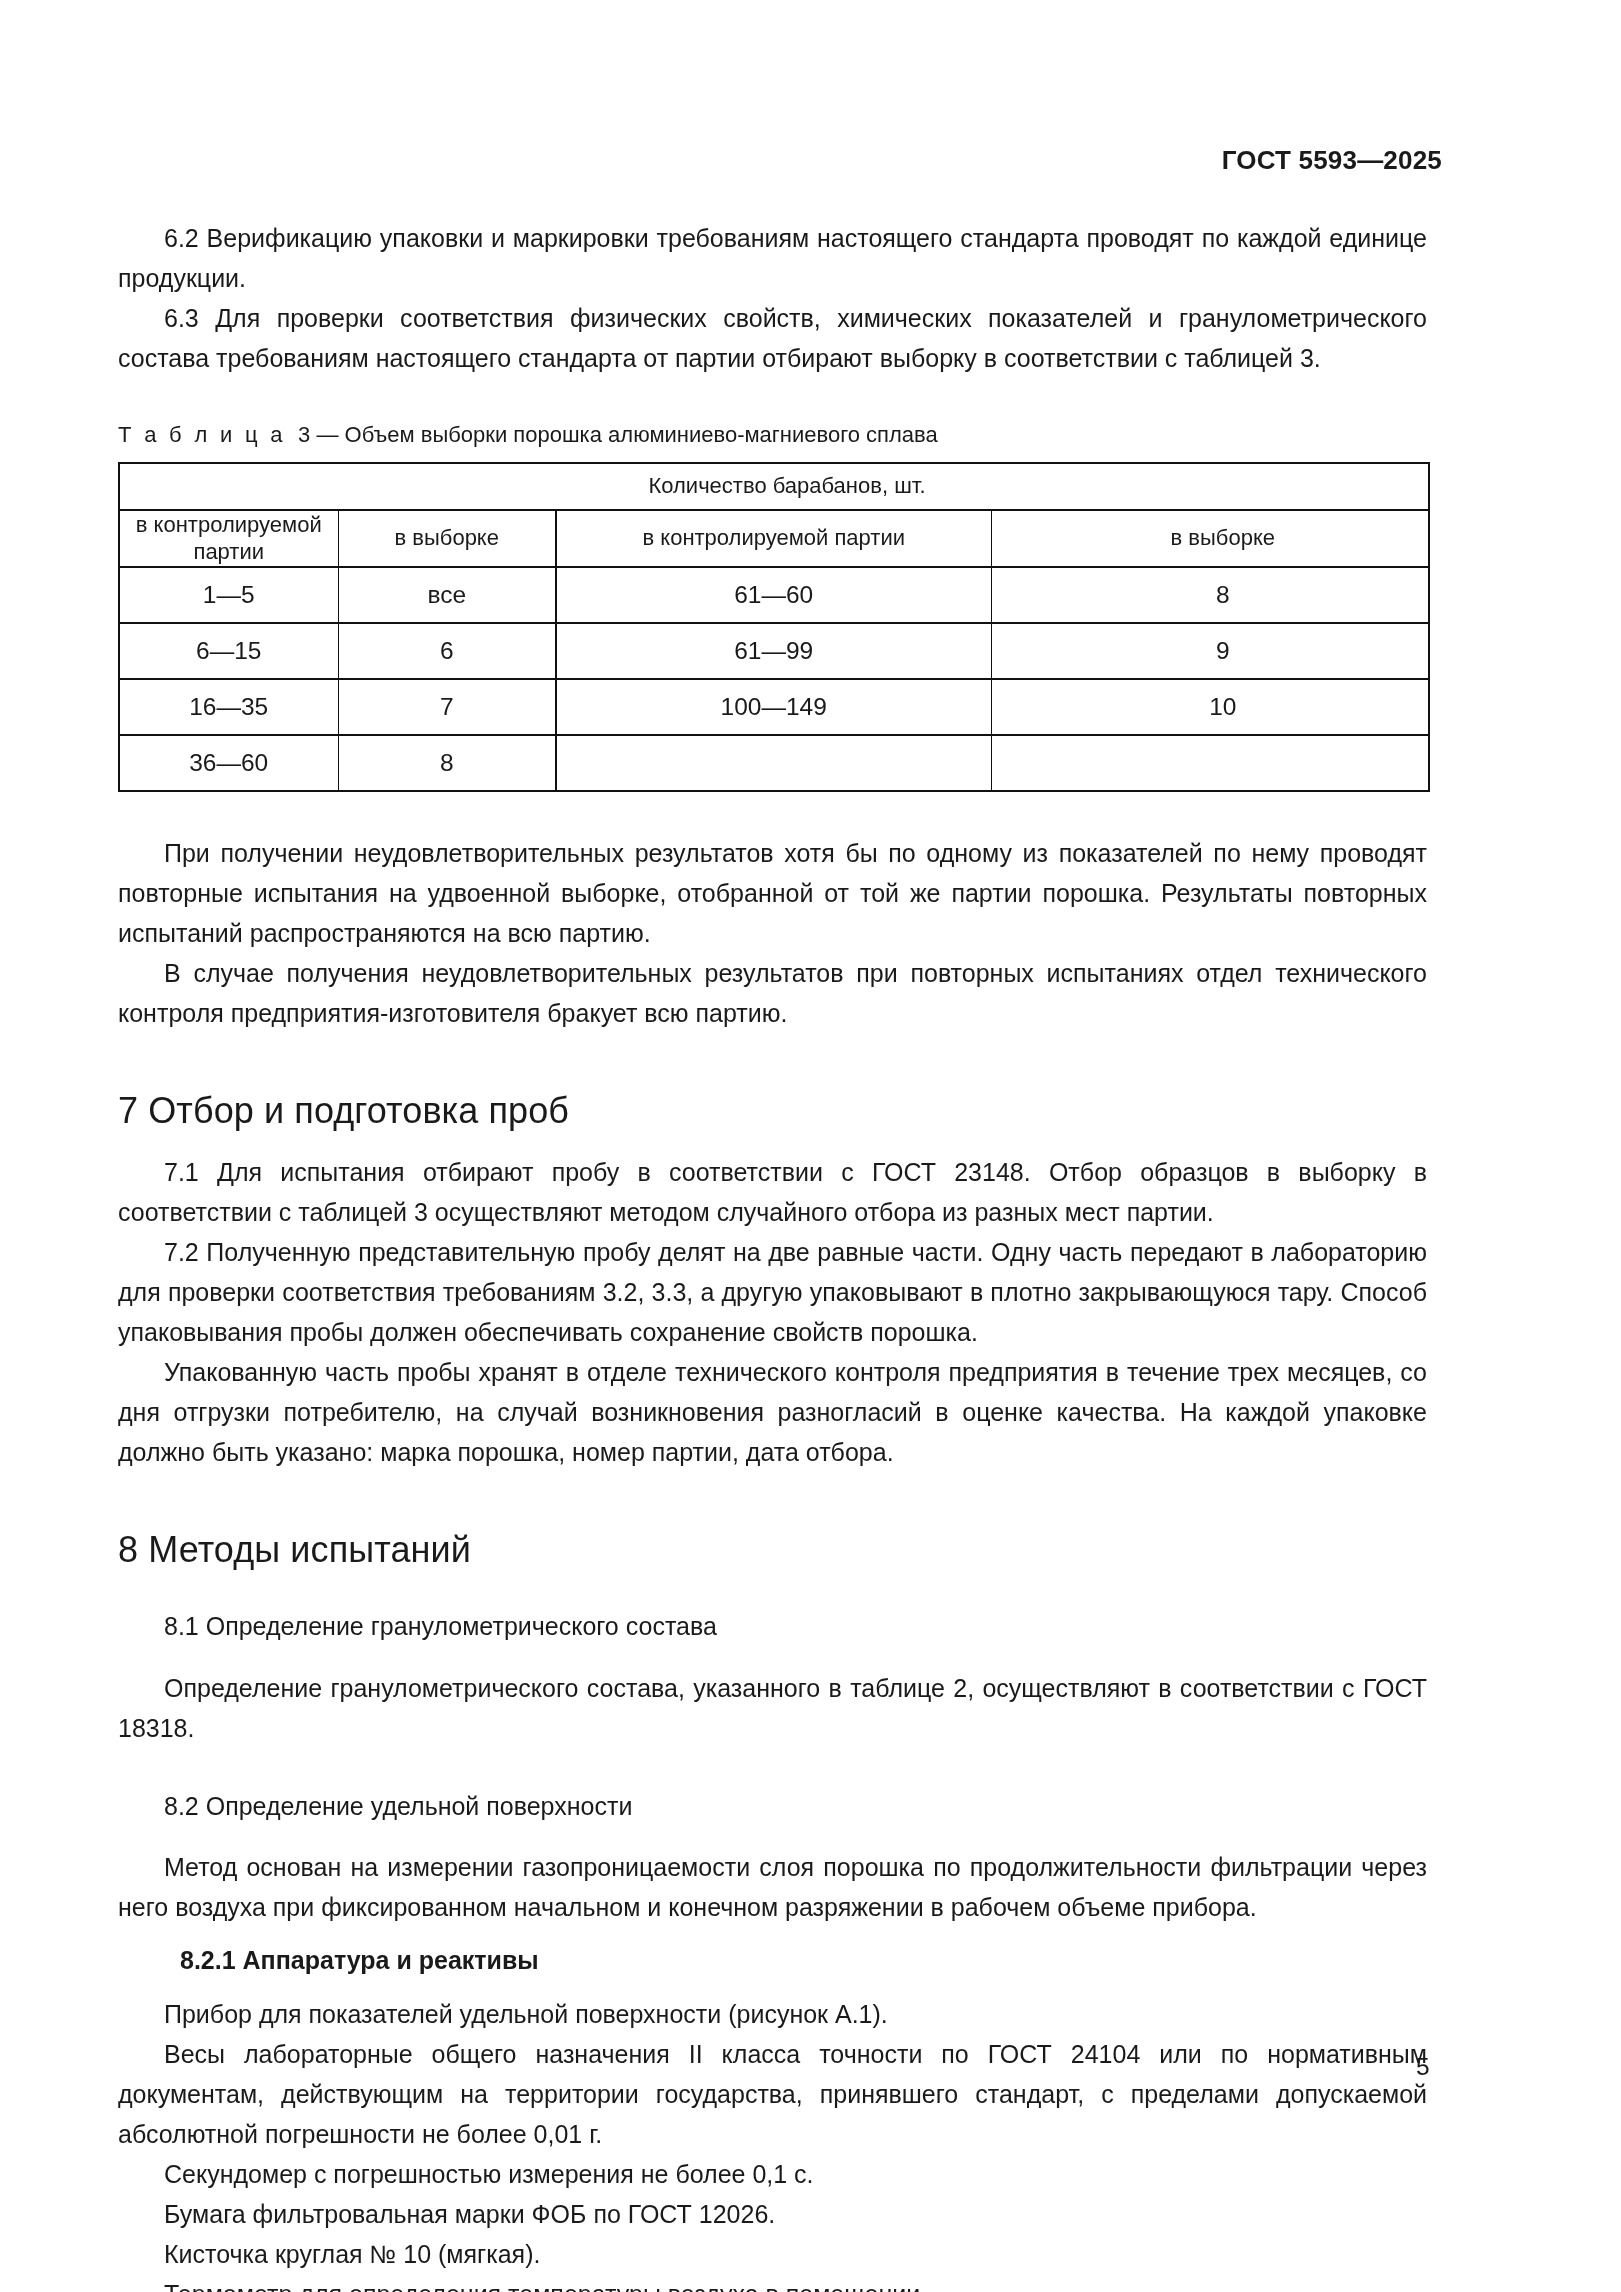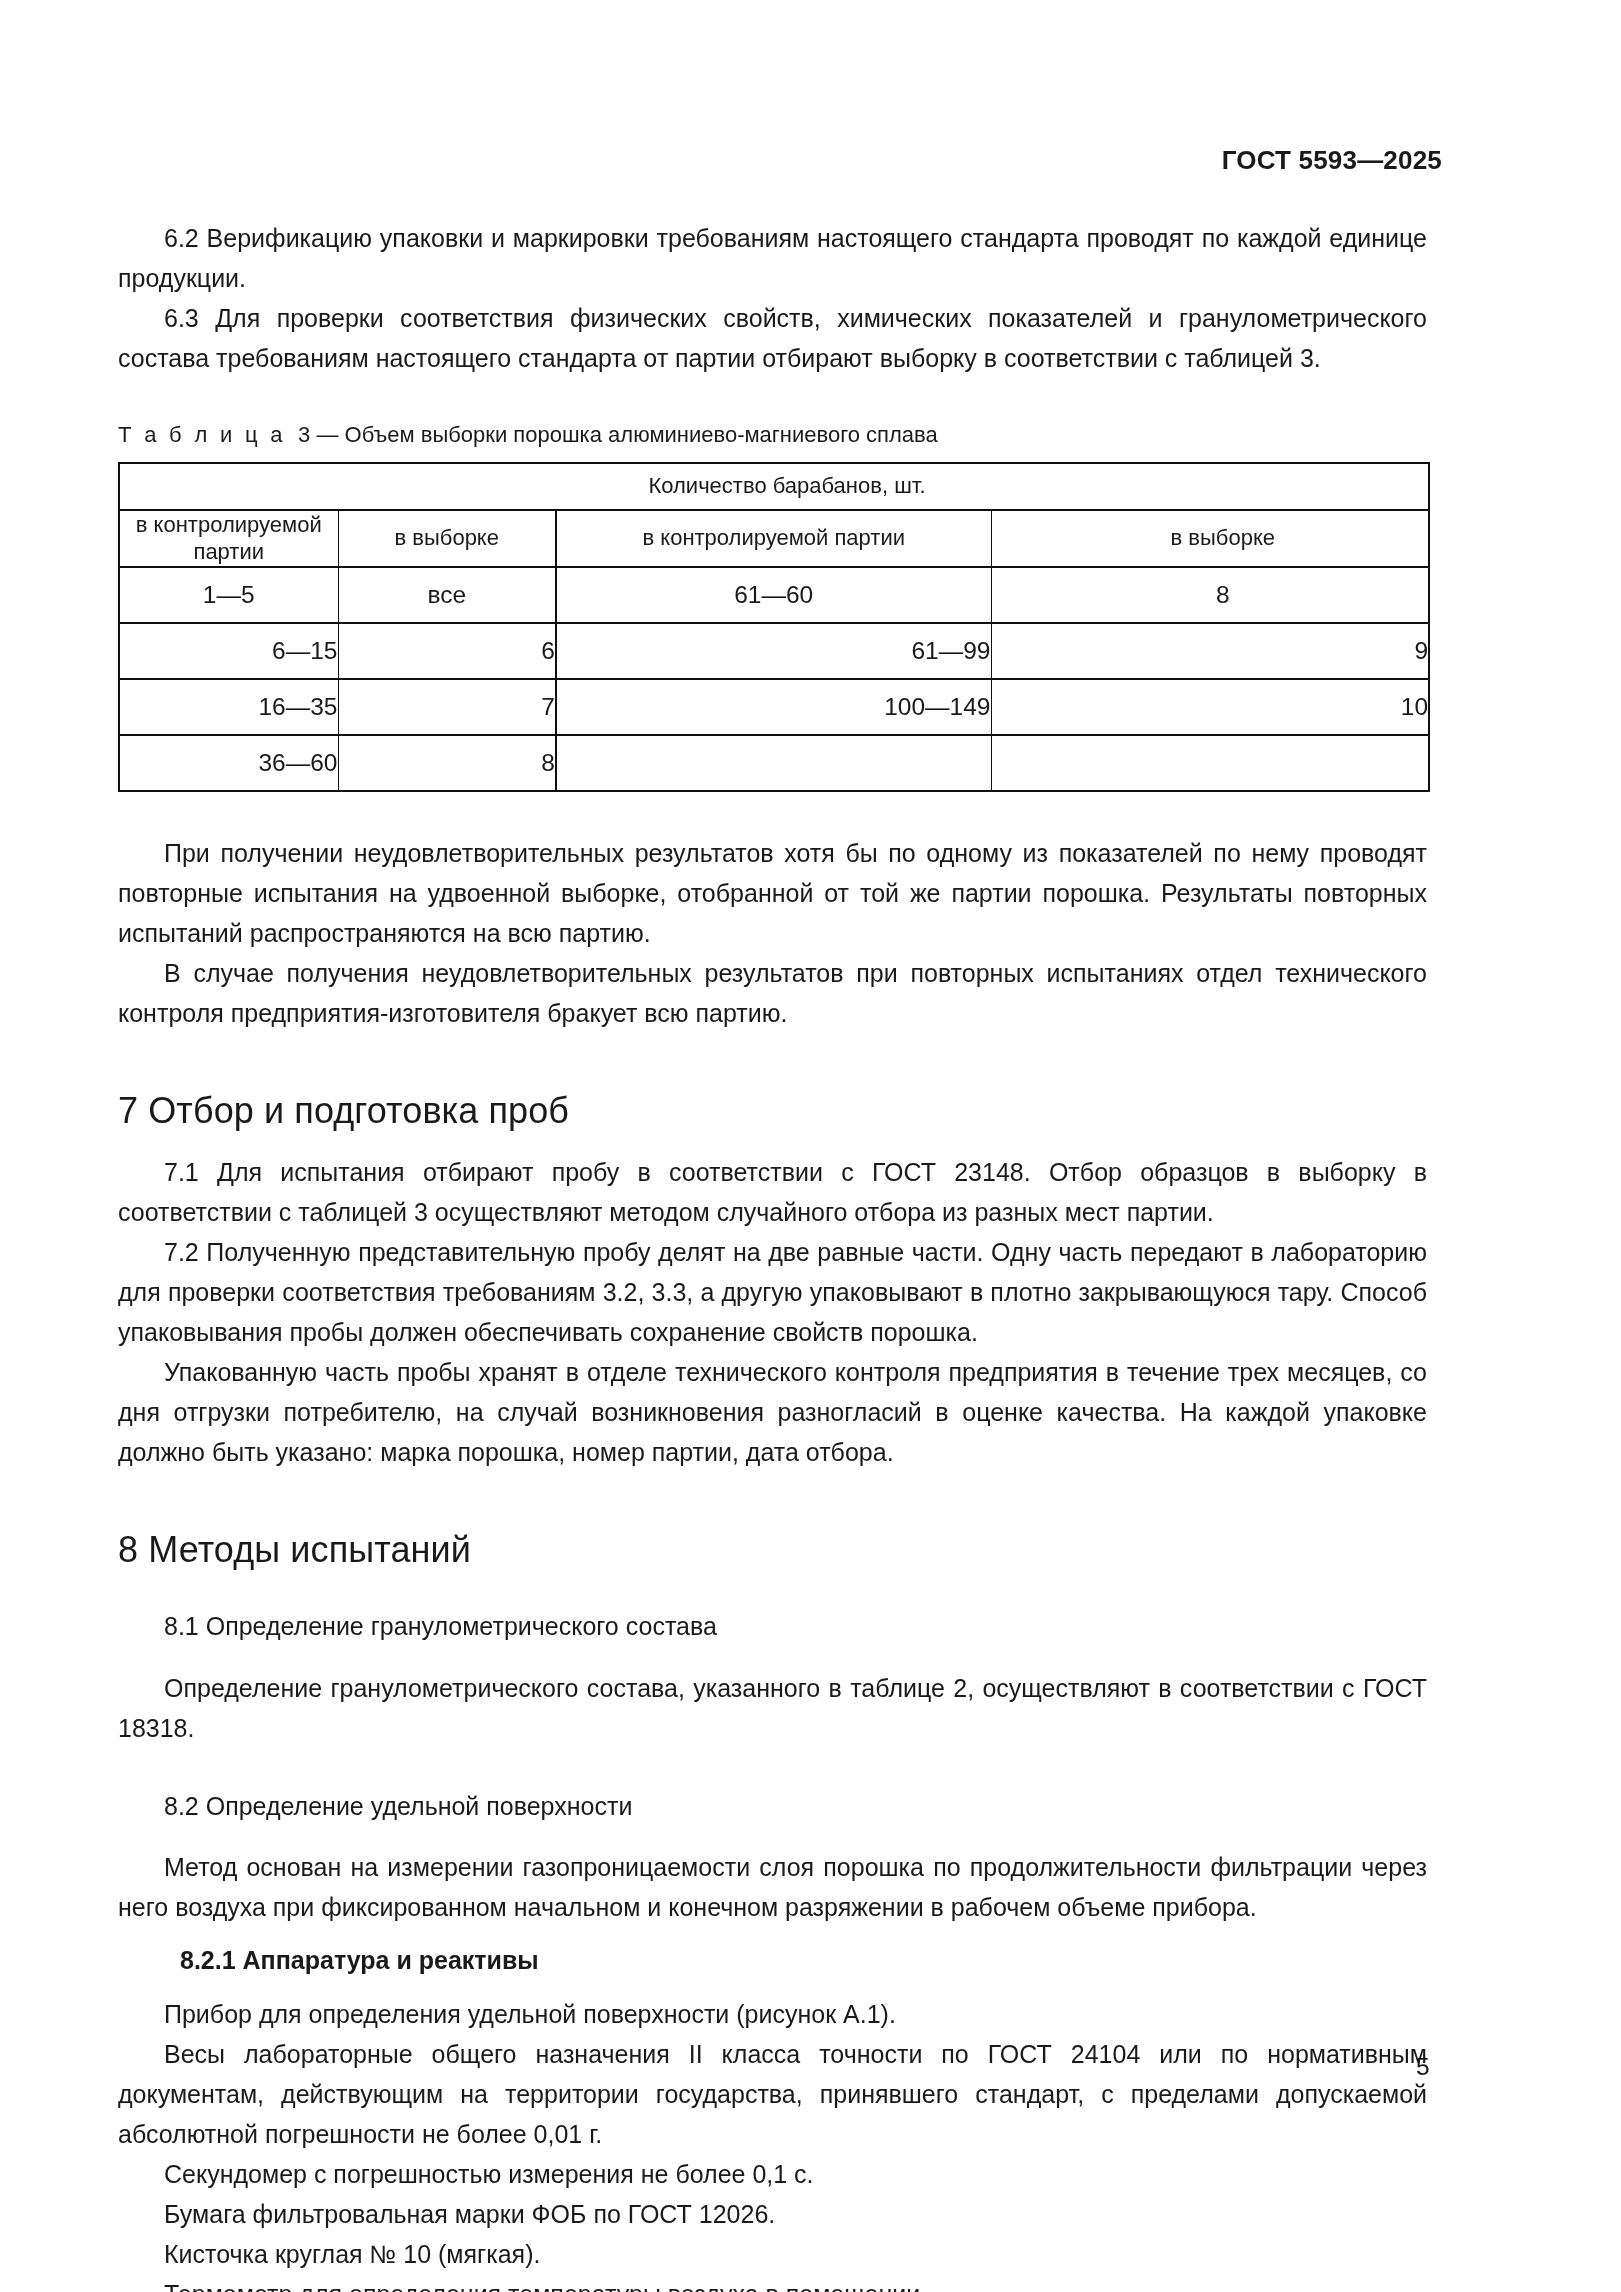--- a/index.html
+++ b/index.html
@@ -87,21 +87,20 @@
   table.gost-table td.col-head {
     height: 46px;
     border-bottom: 2.9px solid #111;
   }
   table.gost-table td.cell {
     height: 54px;
     font-size: 24.5px;
   }
   table.gost-table tr.row-div td {
     border-top: 2.9px solid #111;
-    text-align: right;
   }
   table.gost-table td.left-edge  { border-left: 2.9px solid #111; }
   table.gost-table td.right-edge { border-right: 2.9px solid #111; padding-left: 26px; }
   table.gost-table td.grp-right  { border-right: 2.9px solid #111; }
   table.gost-table td.grp-left   { border-left: 1px solid #111; }
   table.gost-table tr.last-row td { border-bottom: 2.9px solid #111; }
 
   
   h2.section {
     margin: 0;
@@ -235,21 +234,21 @@
     <div class="sp-8"></div>
 
     <h3 class="subsection">8.2  Определение удельной поверхности</h3>
 
     <div class="sp-sm"></div>
 
     <p class="body-text indent">Метод основан на измерении газопроницаемости слоя порошка по продолжительности фильтрации через него воздуха при фиксированном начальном и конечном разряжении в рабочем объеме прибора.</p>
 
     <h4 class="subsubsection">8.2.1  Аппаратура и реактивы</h4>
 
-    <p class="body-text indent">Прибор для определения удельной поверхности (рисунок А.1).</p>
+    <p class="body-text indent">Прибор для показателей удельной поверхности (рисунок А.1).</p>
 
     <p class="body-text indent">Весы лабораторные общего назначения II класса точности по ГОСТ 24104 или по нормативным документам, действующим на территории государства, принявшего стандарт, с пределами допускаемой абсолютной погрешности не более 0,01 г.</p>
 
     <p class="body-text indent">Секундомер с погрешностью измерения не более 0,1 с.</p>
 
     <p class="body-text indent">Бумага фильтровальная марки ФОБ по ГОСТ 12026.</p>
 
     <p class="body-text indent">Кисточка круглая № 10 (мягкая).</p>
 
     <p class="body-text indent">Термометр для определения температуры воздуха в помещении.</p>

